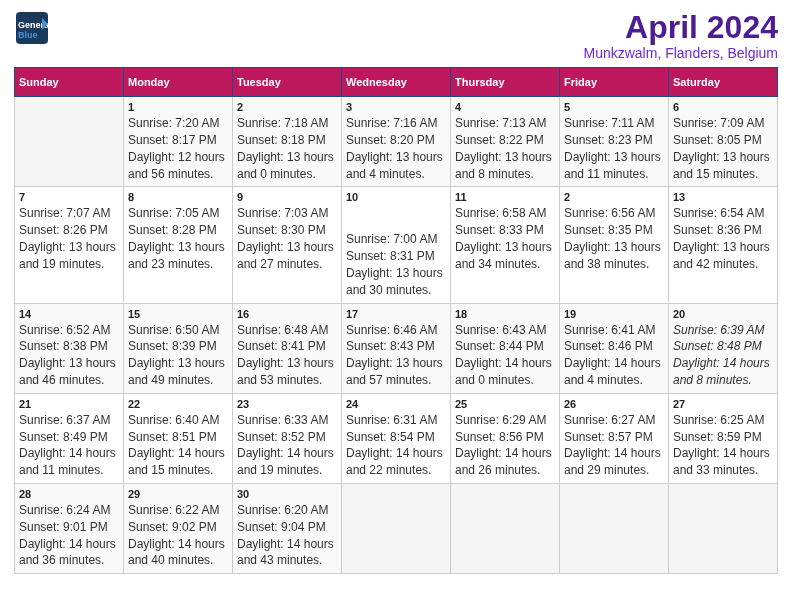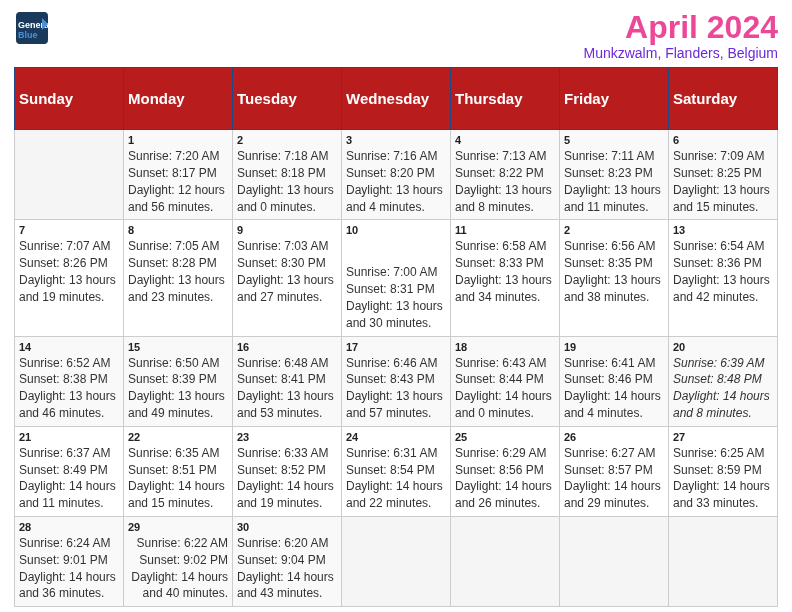--- a/index.html
+++ b/index.html
@@ -26,38 +26,38 @@
       display: flex;
       flex-direction: column;
       align-items: flex-start;
     }
     .title-block {
       text-align: right;
     }
     .month-title {
       font-size: 32px;
       font-weight: bold;
-      color: #ec4899;
+      color: #4c1d95;
       line-height: 1.1;
     }
     .location {
       font-size: 14px;
       color: #6d28d9;
     }
     table {
       width: 100%;
       border-collapse: collapse;
       table-layout: fixed;
     }
     thead tr th {
-      background-color: #b91c1c;
+      background-color: #be185d;
       color: #fff;
-      font-size: 15px;
+      font-size: 11px;
       font-weight: bold;
-      padding: 22px 4px;
+      padding: 8px 4px;
       text-align: left;
       border: 1px solid #1e4a8a;
     }
     tbody tr td {
       vertical-align: top;
       font-size: 9.5px;
       color: #333;
       padding: 4px 4px;
       border: 1px solid #ccc;
       height: 75px;
@@ -149,21 +149,21 @@
           <td>
             <span class="day-number">5</span>
             <div class="day-info" style="white-space: pre-line;">Sunrise: 7:11 AM
 Sunset: 8:23 PM
 Daylight: 13 hours
 and 11 minutes.</div>
           </td>
           <td>
             <span class="day-number">6</span>
             <div class="day-info" style="white-space: pre-line;">Sunrise: 7:09 AM
-Sunset: 8:25 PM
+Sunset: 8:05 PM
 Daylight: 13 hours
 and 15 minutes.</div>
           </td>
         </tr>
         <tr>
           <td>
             <span class="day-number">7</span>
             <div class="day-info" style="white-space: pre-line;">Sunrise: 7:07 AM
 Sunset: 8:26 PM
 Daylight: 13 hours
@@ -266,21 +266,21 @@
         <tr>
           <td>
             <span class="day-number">21</span>
             <div class="day-info" style="white-space: pre-line;">Sunrise: 6:37 AM
 Sunset: 8:49 PM
 Daylight: 14 hours
 and 11 minutes.</div>
           </td>
           <td>
             <span class="day-number">22</span>
-            <div class="day-info" style="white-space: pre-line;">Sunrise: 6:35 AM
+            <div class="day-info" style="white-space: pre-line;">Sunrise: 6:40 AM
 Sunset: 8:51 PM
 Daylight: 14 hours
 and 15 minutes.</div>
           </td>
           <td>
             <span class="day-number">23</span>
             <div class="day-info" style="white-space: pre-line;">Sunrise: 6:33 AM
 Sunset: 8:52 PM
 Daylight: 14 hours
 and 19 minutes.</div>
@@ -317,21 +317,21 @@
         <tr>
           <td>
             <span class="day-number">28</span>
             <div class="day-info" style="white-space: pre-line;">Sunrise: 6:24 AM
 Sunset: 9:01 PM
 Daylight: 14 hours
 and 36 minutes.</div>
           </td>
           <td>
             <span class="day-number">29</span>
-            <div class="day-info" style="white-space: pre-line; text-align: right;">Sunrise: 6:22 AM
+            <div class="day-info" style="white-space: pre-line;">Sunrise: 6:22 AM
 Sunset: 9:02 PM
 Daylight: 14 hours
 and 40 minutes.</div>
           </td>
           <td>
             <span class="day-number">30</span>
             <div class="day-info" style="white-space: pre-line;">Sunrise: 6:20 AM
 Sunset: 9:04 PM
 Daylight: 14 hours
 and 43 minutes.</div>

